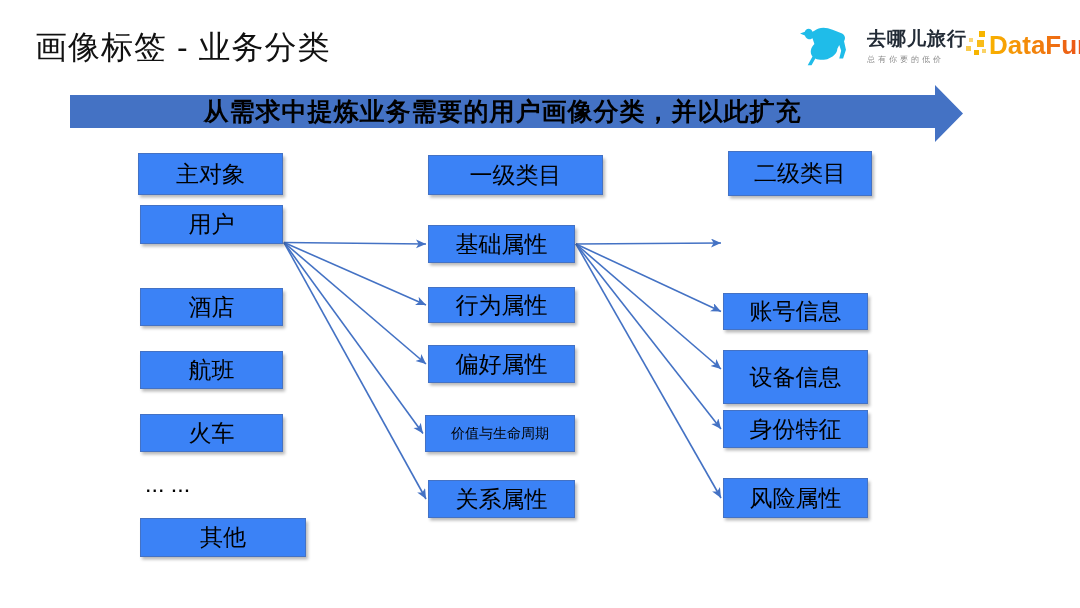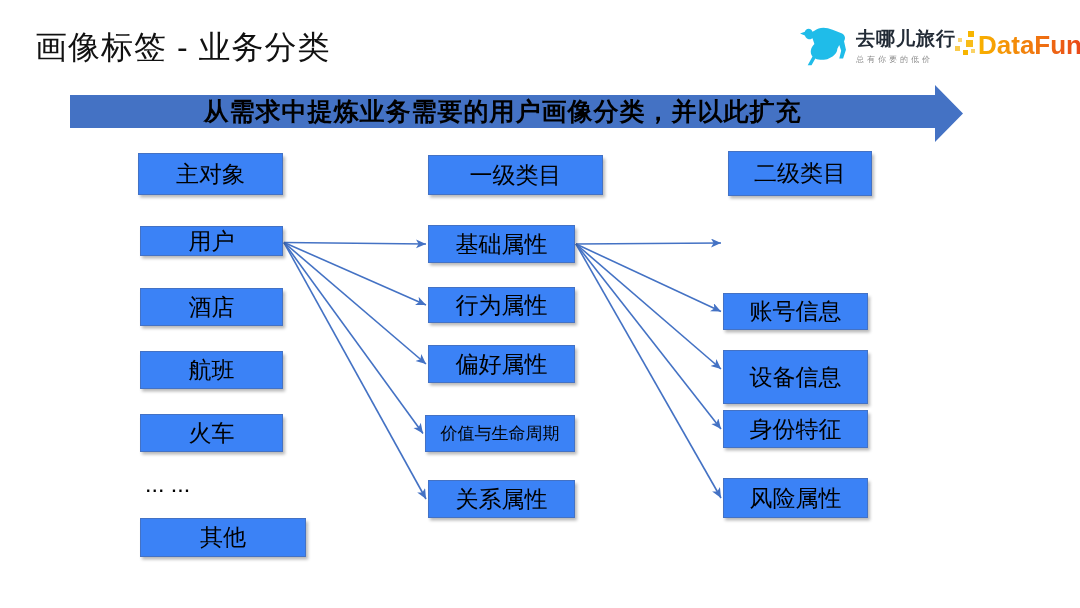--- a/index.html
+++ b/index.html
@@ -26,21 +26,21 @@
   
   .logo-bar {
     position: absolute;
     left: 796px;
     top: 20px;
     height: 50px;
     display: flex;
     align-items: center;
   }
   .camel { width: 54px; height: 44px; margin-top: 2px; }
-  .qunar-text { margin-left: 6px; width: 92px; }
+  .qunar-text { margin-left: 17px; width: 92px; }
   .qunar-name {
     font-size: 19px;
     font-weight: 700;
     color: #222b36;
     letter-spacing: 1px;
     white-space: nowrap;
   }
   .qunar-tagline {
     margin-top: 2px;
     font-size: 8px;
@@ -79,21 +79,21 @@
     border: 1.6px solid #4472C4;
     box-shadow: 2px 2.5px 3px rgba(0,0,0,0.28);
     display: flex;
     align-items: center;
     justify-content: center;
     font-size: 23px;
     color: #000000;
     white-space: nowrap;
     z-index: 2;
   }
-  .node.small-text { font-size: 17px; }
+  .node.small-text { font-size: 14px; }
   .dots {
     position: absolute;
     font-size: 16px;
     font-weight: 700;
     color: #000000;
     letter-spacing: 2px;
     z-index: 2;
   }
   .edges-svg { z-index: 1; }
 </style>
@@ -152,21 +152,21 @@
       <line x1="284" y1="242.5" x2="423" y2="433.5" stroke="#4472C4" stroke-width="1.6" marker-end="url(#arrowhead)"></line>
       <line x1="284" y1="242.5" x2="426" y2="499" stroke="#4472C4" stroke-width="1.6" marker-end="url(#arrowhead)"></line>
       <line x1="576" y1="244" x2="721" y2="243" stroke="#4472C4" stroke-width="1.6" marker-end="url(#arrowhead)"></line>
       <line x1="576" y1="244" x2="721" y2="311.5" stroke="#4472C4" stroke-width="1.6" marker-end="url(#arrowhead)"></line>
       <line x1="576" y1="244" x2="721" y2="369" stroke="#4472C4" stroke-width="1.6" marker-end="url(#arrowhead)"></line>
       <line x1="576" y1="244" x2="721" y2="429" stroke="#4472C4" stroke-width="1.6" marker-end="url(#arrowhead)"></line>
       <line x1="576" y1="244" x2="721" y2="498" stroke="#4472C4" stroke-width="1.6" marker-end="url(#arrowhead)"></line>
     </svg>
 
   <div class="node" style="left:138px; top:153px; width:145px; height:42px">主对象</div>
-  <div class="node" style="left:140px; top:226px; width:143px; height:30px">用户</div>
+  <div class="node" style="left:140px; top:205px; width:143px; height:39px">用户</div>
   <div class="node" style="left:140px; top:351px; width:143px; height:38px">航班</div>
   <div class="node" style="left:140px; top:288px; width:143px; height:38px">酒店</div>
   <div class="node" style="left:140px; top:414px; width:143px; height:38px">火车</div>
   <div class="dots" style="left:146px; top:478px;">... ...</div>
   <div class="node" style="left:140px; top:518px; width:166px; height:39px">其他</div>
 
   <div class="node" style="left:428px; top:155px; width:175px; height:40px">一级类目</div>
   <div class="node" style="left:428px; top:225px; width:147px; height:38px">基础属性</div>
   <div class="node" style="left:428px; top:287px; width:147px; height:36px">行为属性</div>
   <div class="node" style="left:428px; top:345px; width:147px; height:38px">偏好属性</div>

